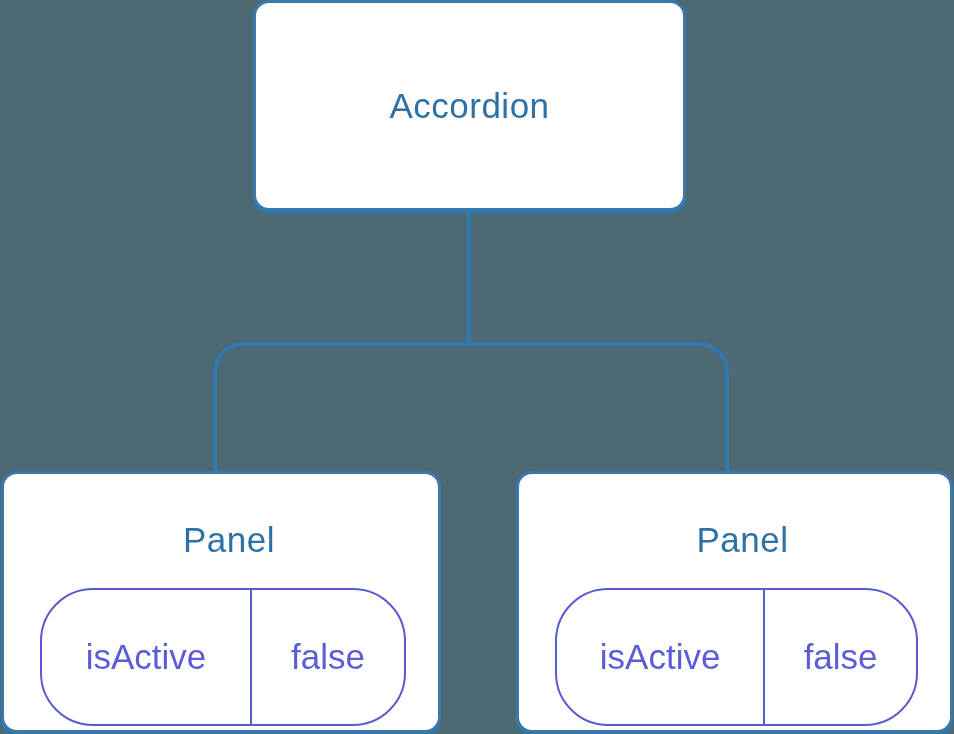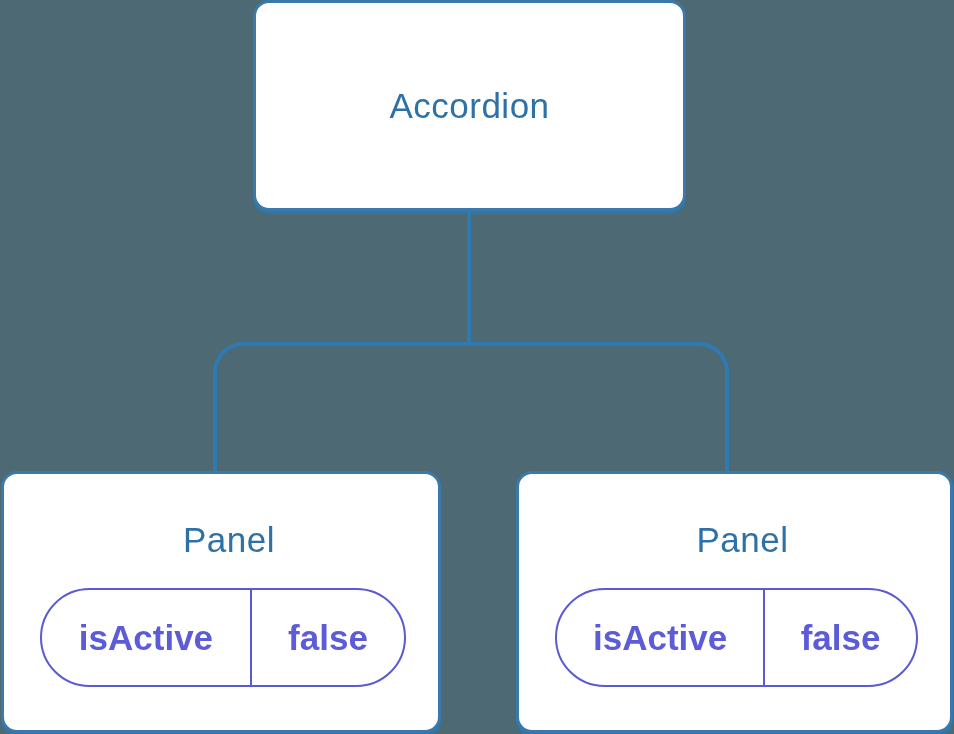--- a/index.html
+++ b/index.html
@@ -56,26 +56,25 @@
     text-align: center;
     color: #2e71a6;
     font-size: 35px;
     font-weight: 500;
     letter-spacing: 0.5px;
     line-height: 36px;
   }
   .pill {
     position: absolute;
     left: 36px; right: 32px; top: 114px;
-    height: 99px;
+    height: 138px;
     border: 2.5px solid #5a5ad2;
     border-radius: 53px;
     display: flex;
     overflow: hidden;
-    font-weight: bold;
   }
   .pill-key {
     flex: 0 0 58%;
     border-right: 2.5px solid #5a5ad2;
     display: flex; align-items: center; justify-content: center;
     color: #5c5cd9;
     font-size: 35px;
   }
   .pill-value {
     flex: 1 1 auto;

